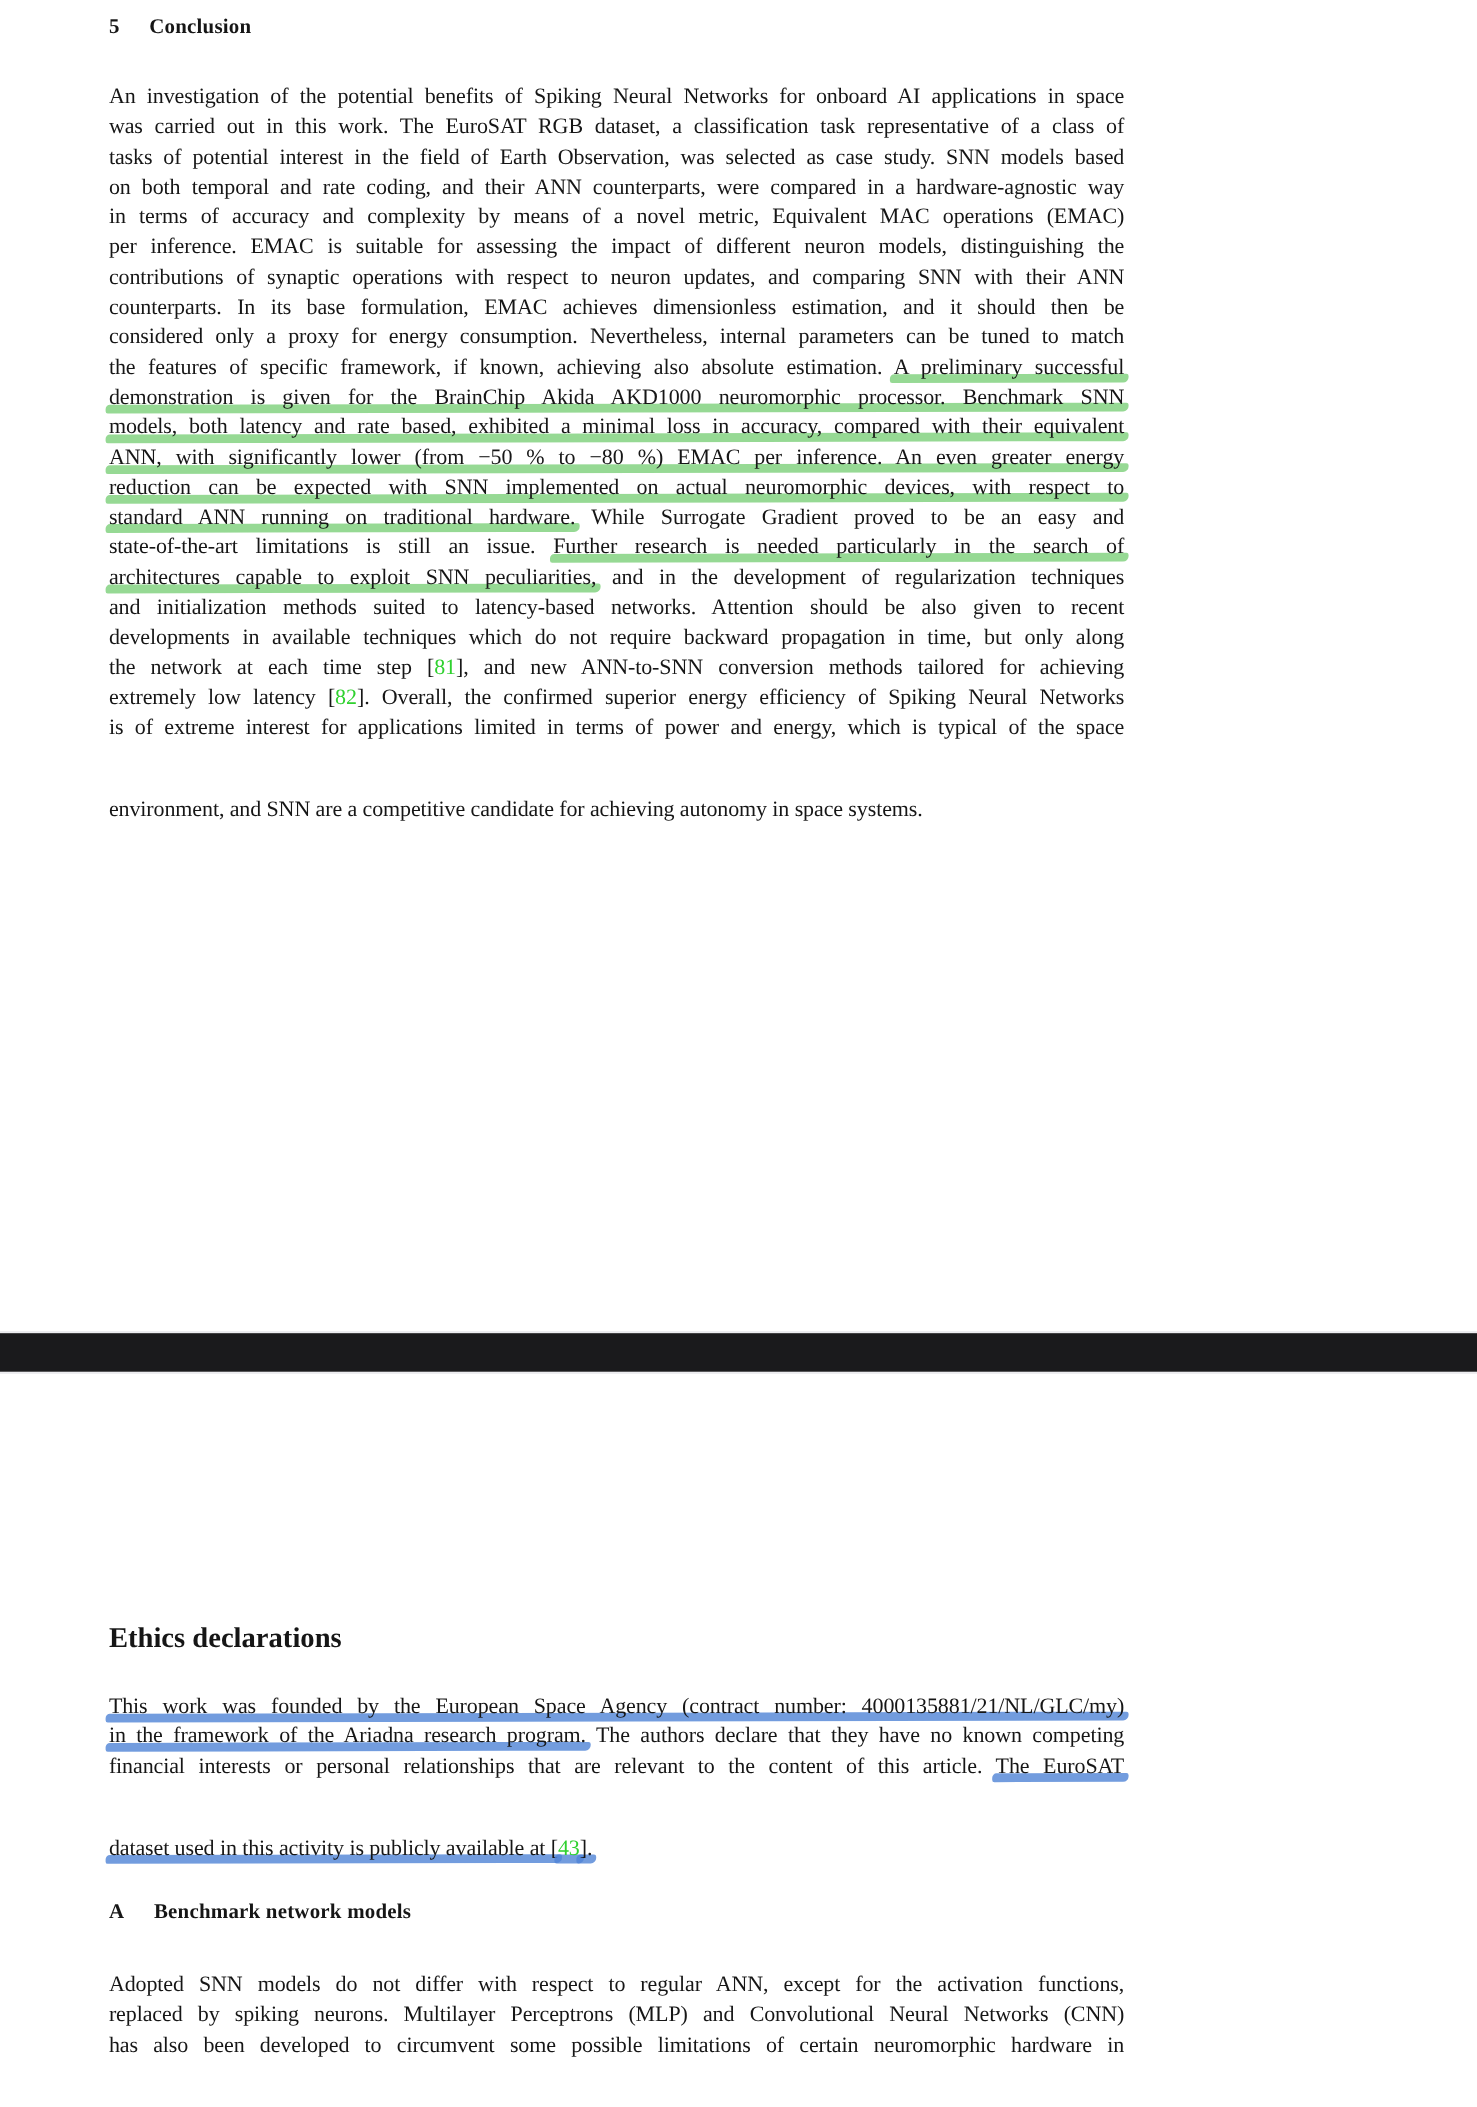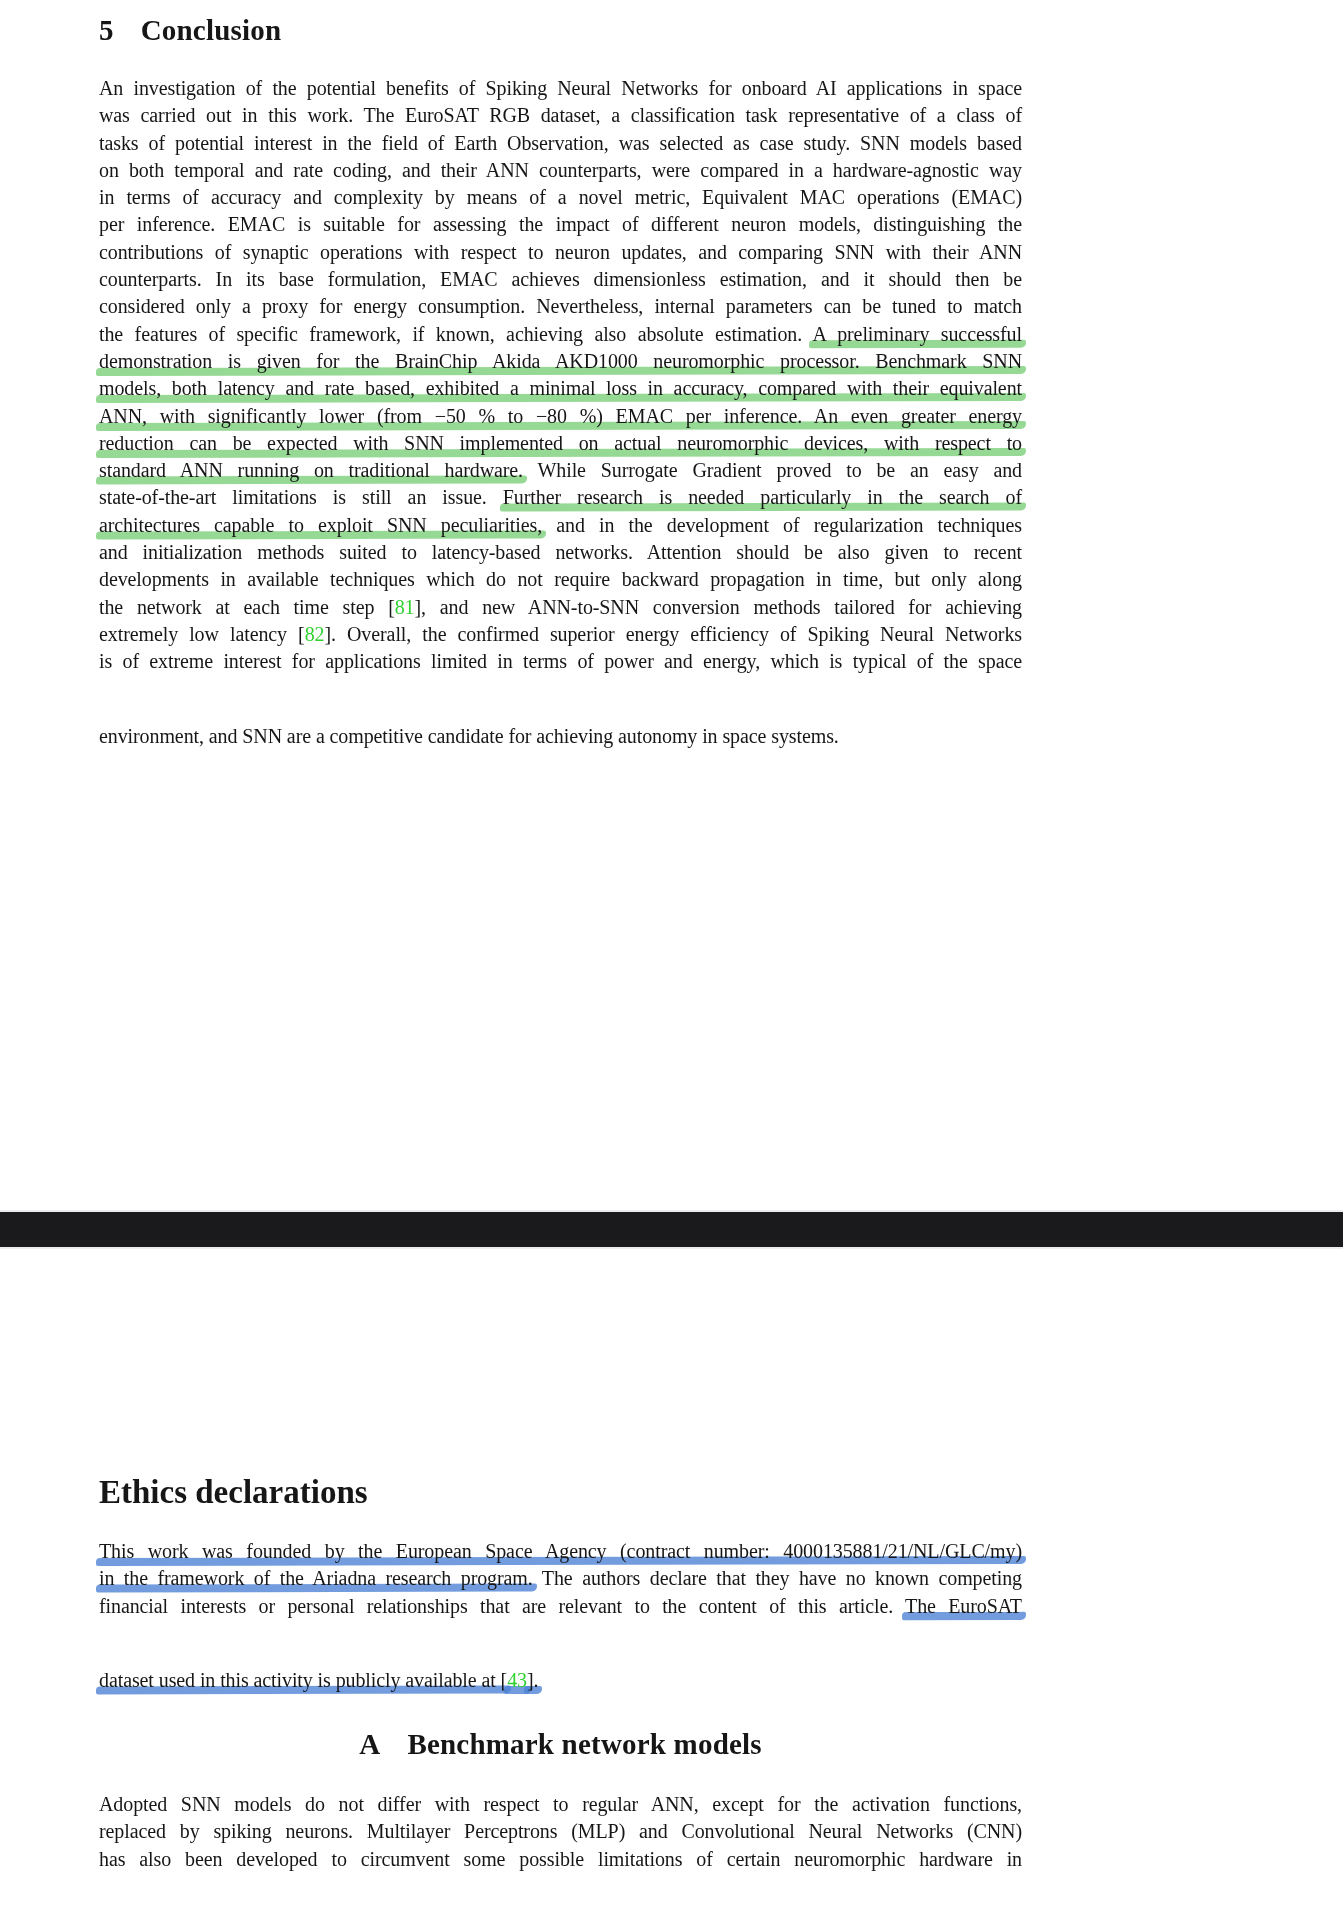--- a/index.html
+++ b/index.html
@@ -9,28 +9,28 @@
     overflow:hidden;
     background:#ffffff;
     font-family:"Liberation Serif", serif;
     color:#161616;
   }
   .content{position:absolute;left:99px;width:923px;}
 
   
   .sec-heading{
     font-weight:bold;
-    font-size:29px;
+    font-size:19px;
     letter-spacing:.2px;
     white-space:nowrap;
   }
   .sec-heading .sec-num{display:inline-block;margin-right:27px;}
   .sub-heading{
     font-weight:bold;
-    font-size:33px;
+    font-size:26px;
     white-space:nowrap;
   }
 
   
   .para{font-size:20px;letter-spacing:-0.1px;}
   .line{
     height:27.3px;line-height:27.3px;
     text-align:justify;text-align-last:justify;
     white-space:normal;
     overflow:visible;
@@ -102,21 +102,21 @@
 
 <div>
   <div class="content sub-heading" style="top:1474px;">Ethics declarations</div>
   <div class="content para" style="top:1538px;" id="para-ethics">
       <div class="line"><span class="hl hl-blue">This work was founded by the European Space Agency (contract number: 4000135881/21/NL/GLC/my)</span></div>
       <div class="line"><span class="hl hl-blue">in the framework of the Ariadna research program.</span><span> The authors declare that they have no known competing</span></div>
       <div class="line"><span>financial interests or personal relationships that are relevant to the content of this article. </span><span class="hl hl-blue">The EuroSAT</span></div>
       <div class="line last"><span class="hl hl-blue">dataset used in this activity is publicly available at [</span><span class="hl hl-blue ref">43</span><span class="hl hl-blue">].</span></div>
     </div>
 
-  <div class="content sec-heading" style="top:1728px;text-align:center;">
+  <div class="content sec-heading" style="top:1728px;">
     <span class="sec-num">A</span><span>Benchmark network models</span>
   </div>
   <div class="content para" style="top:1791px;" id="para-appendix">
       <div class="line"><span>Adopted SNN models do not differ with respect to regular ANN, except for the activation functions,</span></div>
       <div class="line"><span>replaced by spiking neurons. Multilayer Perceptrons (MLP) and Convolutional Neural Networks (CNN)</span></div>
       <div class="line"><span>has also been developed to circumvent some possible limitations of certain neuromorphic hardware in</span></div>
       <div class="line last"><span>implementing convolution</span></div>
     </div>
 </div>
 

